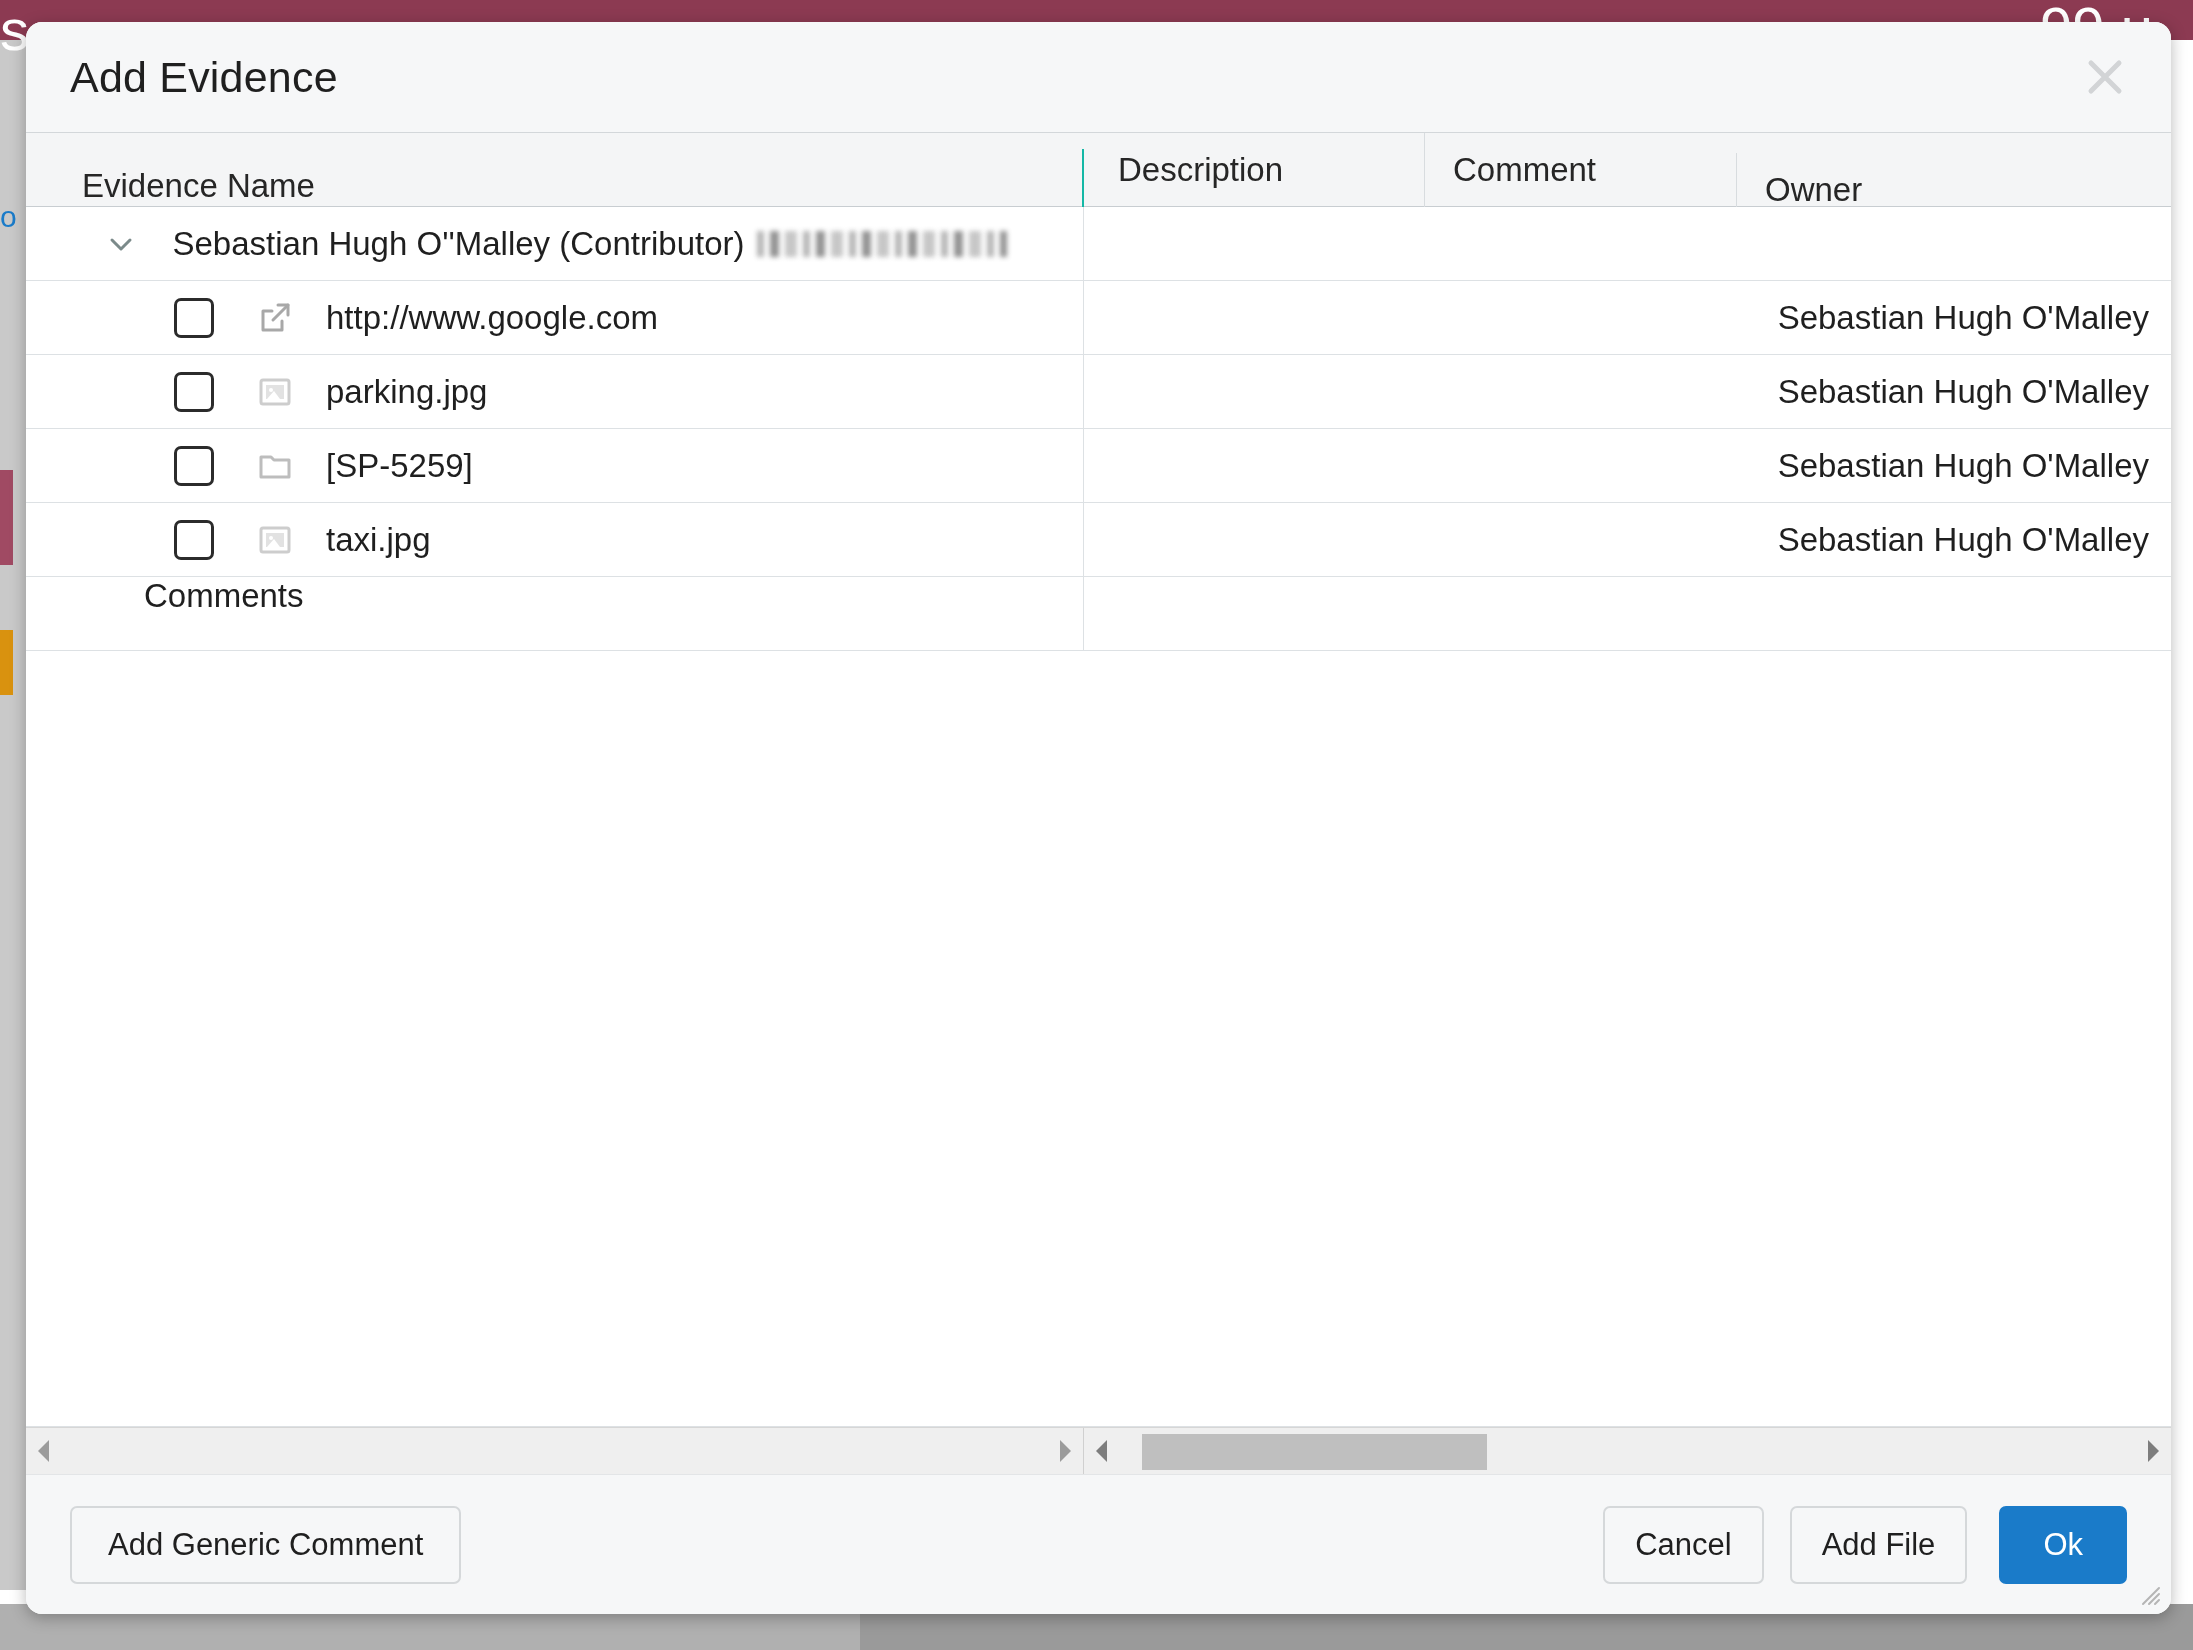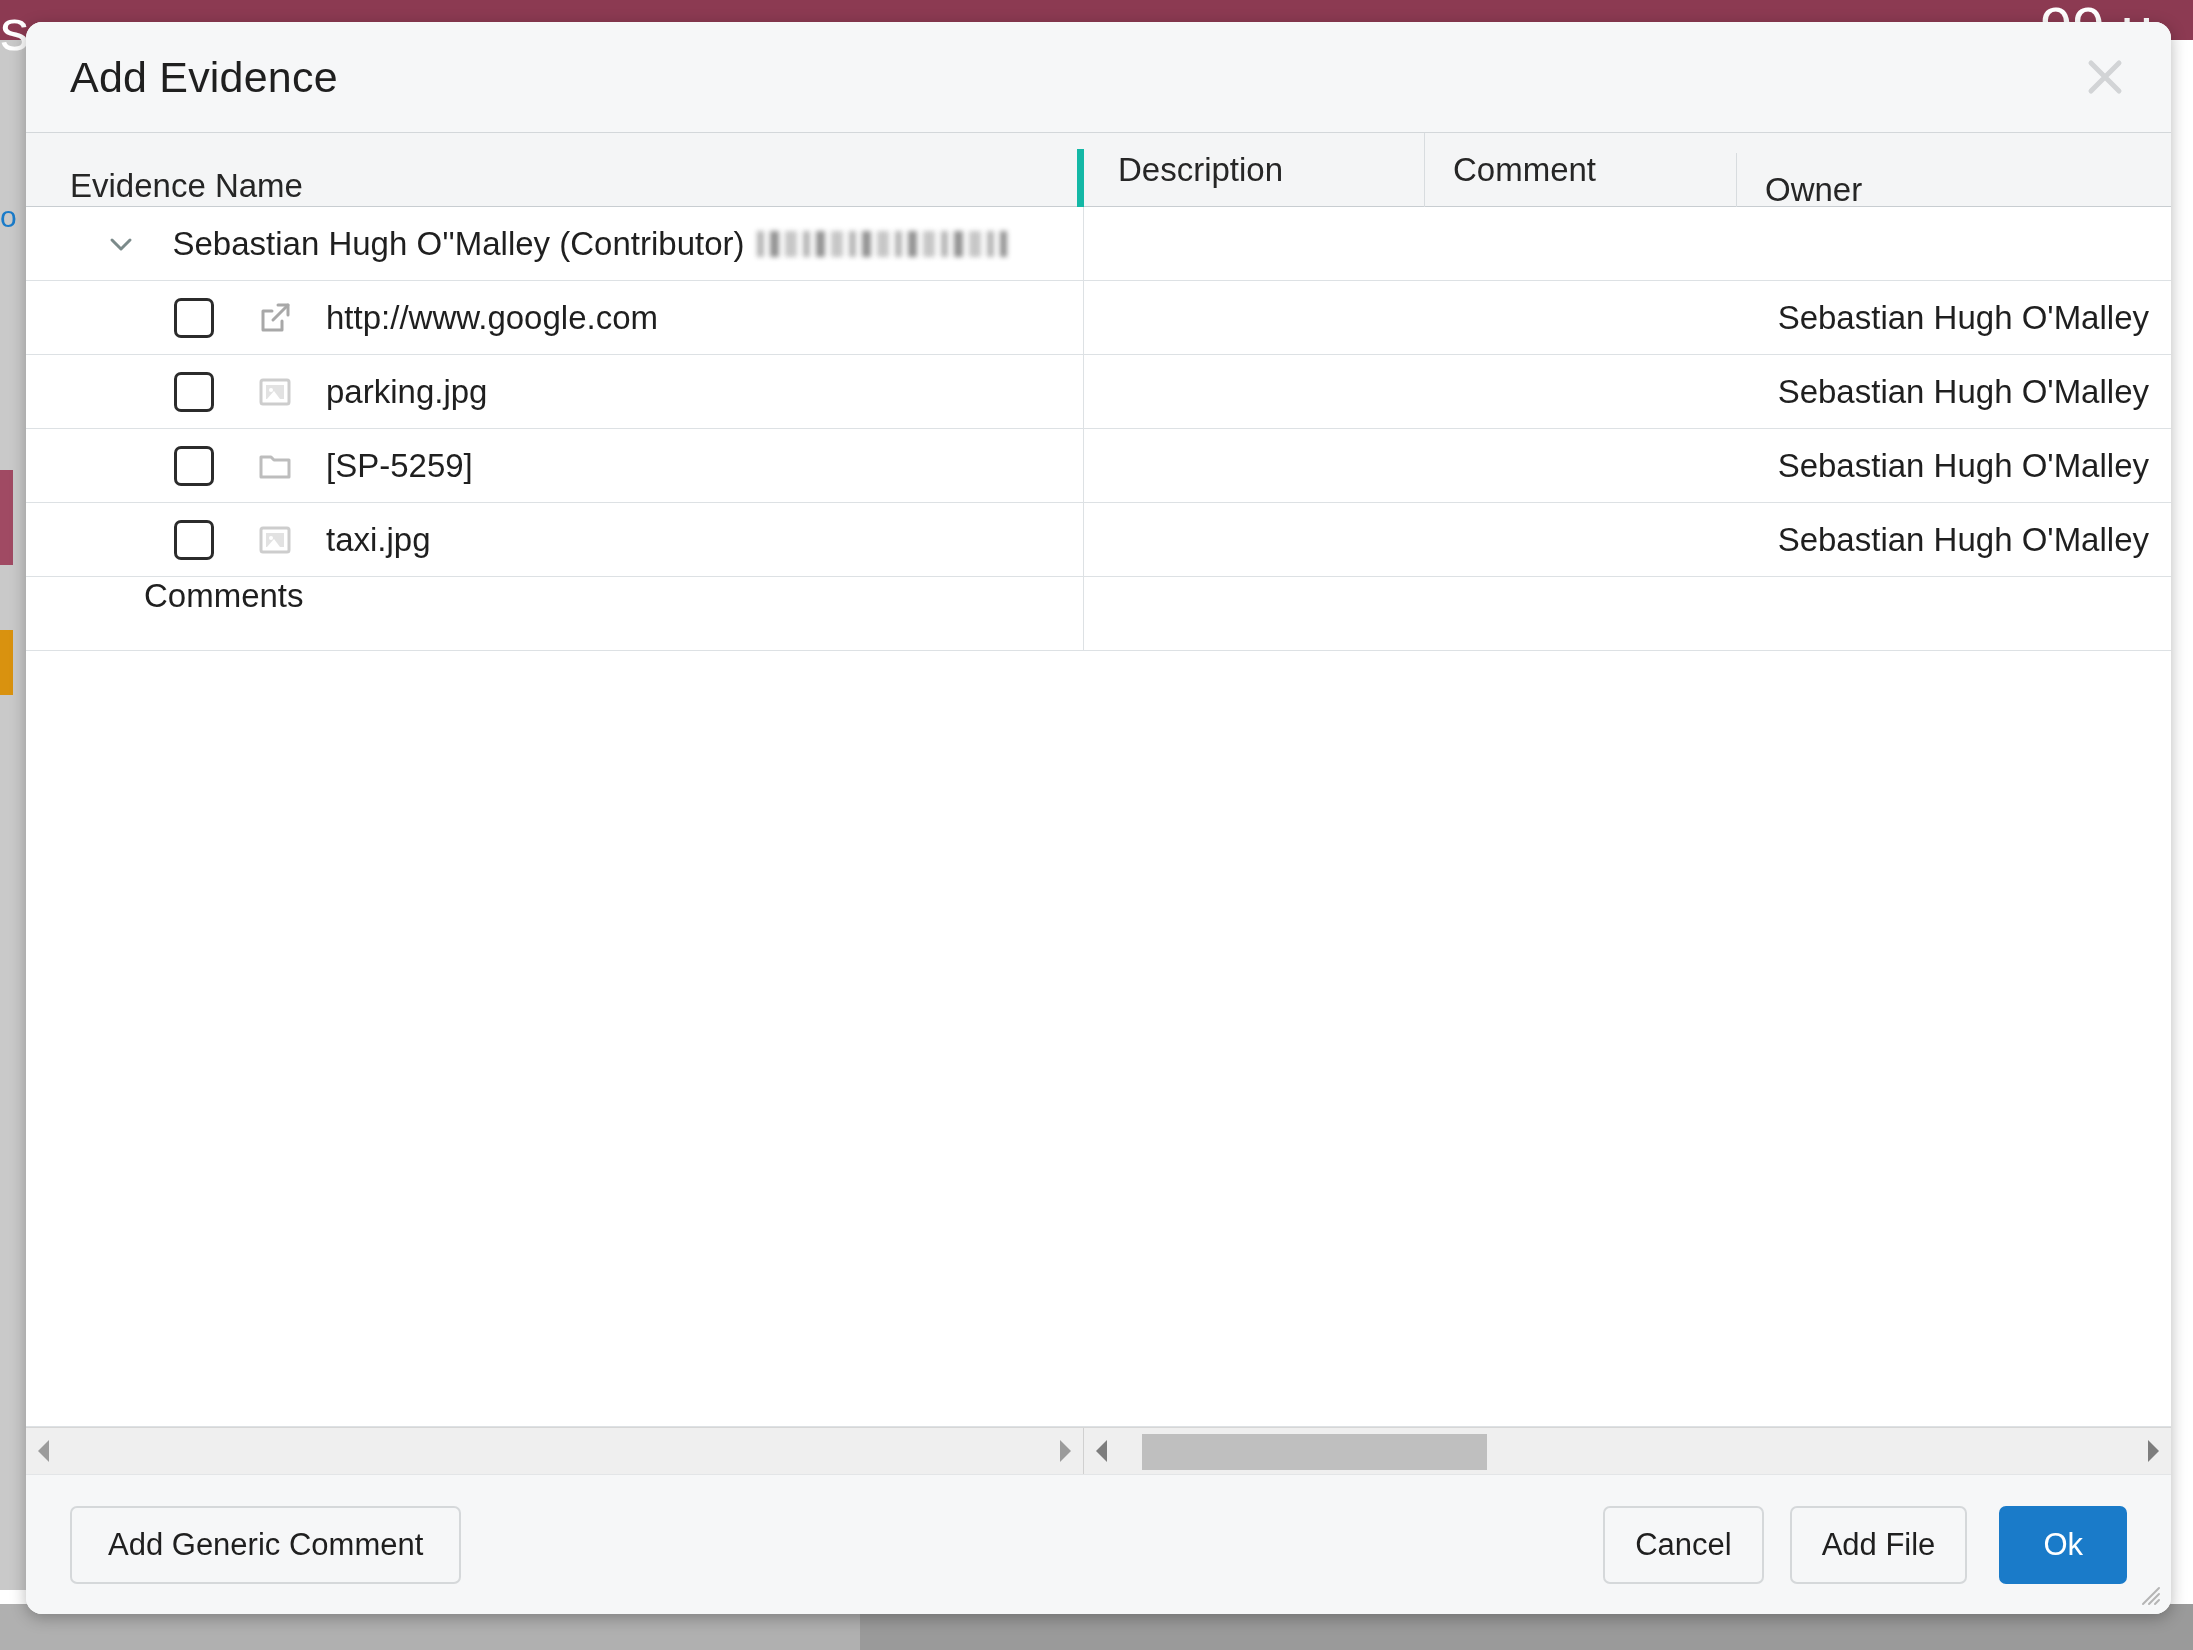--- a/index.html
+++ b/index.html
@@ -153,21 +153,21 @@
     align-items: center;
   }
   #table-header .hcell {
     font-size: 33px;
     color: #262626;
     display: flex;
     align-items: center;
     height: 74px;
     padding-left: 30px;
   }
-  #table-header .col-name { padding-left: 44px; border-right: 7px solid #14b8a6; margin-top: 32px; }
+  #table-header .col-name { padding-left: 56px; border-right: 2px solid #14b8a6; margin-top: 32px; }
   #table-header .col-desc { padding-left: 34px; }
   #table-header .col-comment { border-left: 1px solid #d8dcdf; padding-left: 28px; }
   #table-header .col-owner { border-left: 1px solid #d8dcdf; padding-left: 28px; margin-top: 41px; }
 
   .data-row {
     height: 74px;
     border-bottom: 1px solid #dde1e4;
     align-items: center;
     background: #ffffff;
   }

